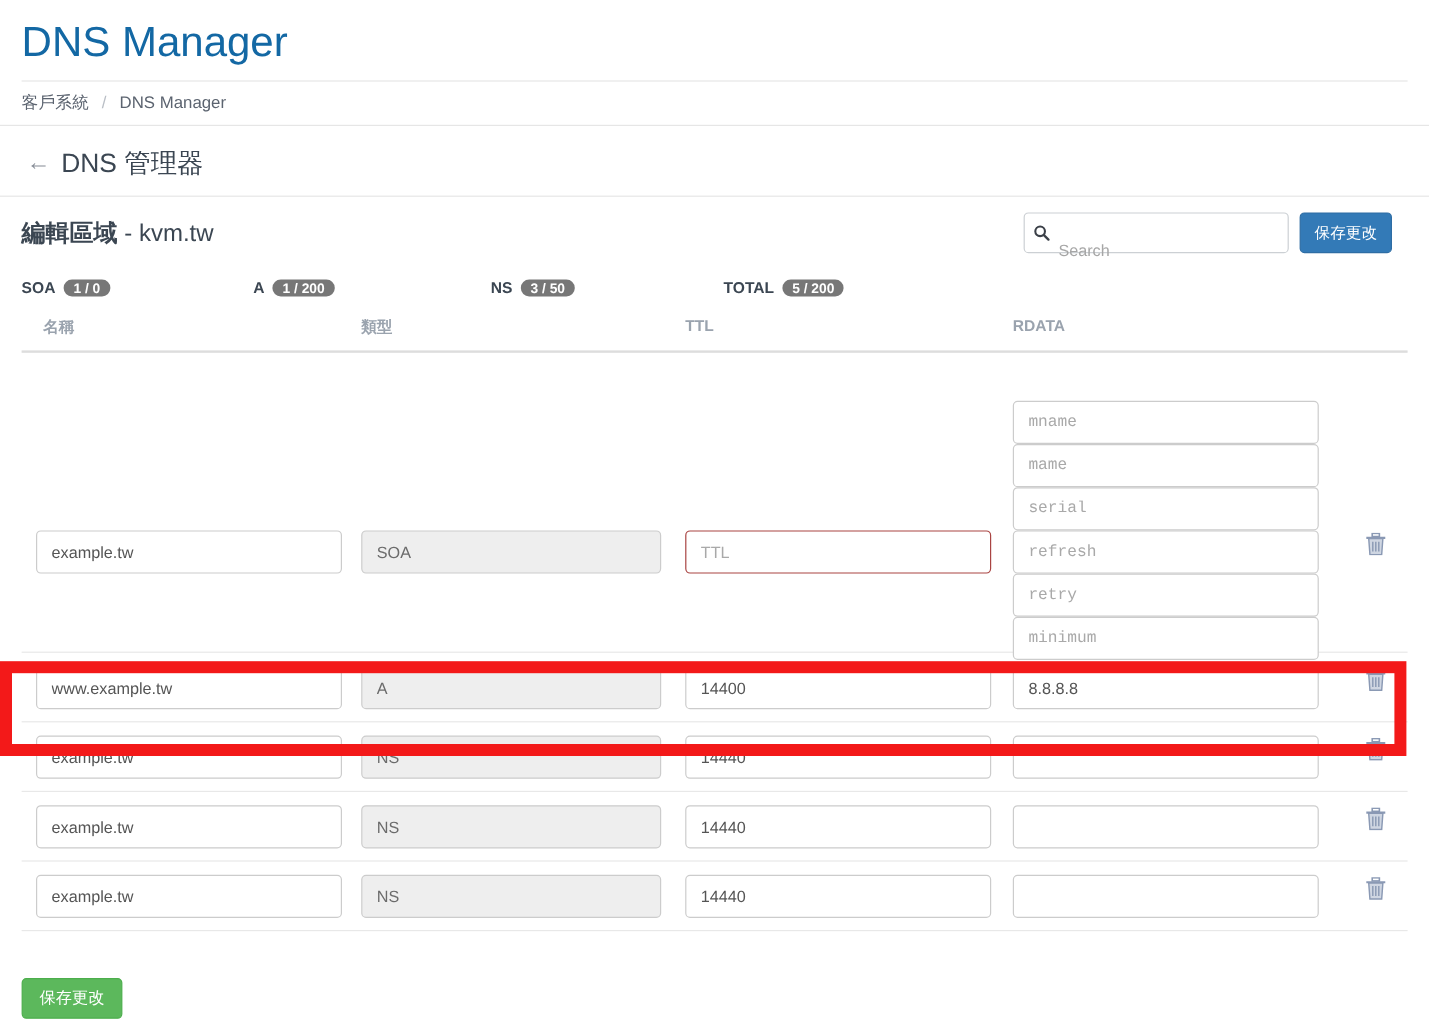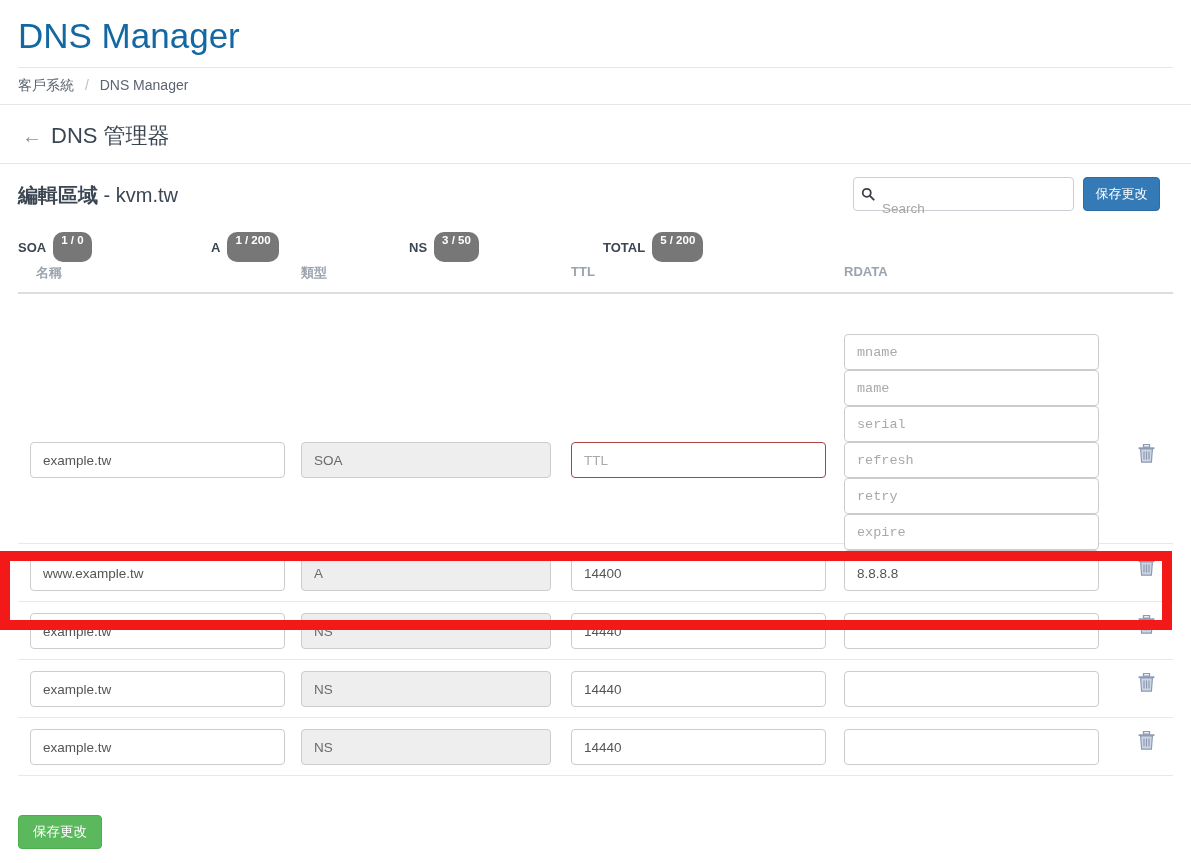--- a/index.html
+++ b/index.html
@@ -186,21 +186,21 @@
   .stat-soa   { left: 0px;   }
   .stat-a     { left: 193px; }
   .stat-ns    { left: 391px; }
   .stat-total { left: 585px; }
   .badge {
     background: #777777;
     color: #ffffff;
     border-radius: 10px;
     font-size: 11.5px;
     font-weight: 700;
-    padding: 3px 8px 16px 8px;
+    padding: 3px 8px 0 8px;
     line-height: 11px;
   }
 
   
   .table {
     position: absolute;
     left: 18px;
     top: 262px;
     width: 1155px;
   }
@@ -384,21 +384,20 @@
       </div>
       <div class="cell c-ttl" style="top:148px;">
         <input class="inp error" type="text" placeholder="TTL" style="">
       </div>
       <div class="cell c-rdata soa-rdata-stack" style="top:40px;">
         <input class="inp stacked" type="text" placeholder="mname" style="">
         <input class="inp stacked" type="text" placeholder="mame" style="">
         <input class="inp stacked" type="text" placeholder="serial" style="">
         <input class="inp stacked" type="text" placeholder="refresh" style="">
         <input class="inp stacked" type="text" placeholder="retry" style="">
-        <input class="inp stacked" type="text" placeholder="expire" style="">
         <input class="inp stacked" type="text" placeholder="minimum" style="">
       </div>
       <div class="cell c-del" style="top:150px;">
         <button class="trash-btn">
           <svg width="17" height="19" viewBox="0 0 17 19" aria-hidden="true">
             <rect x="5.5" y="0.5" width="6" height="2.6" fill="none" stroke="#8a99b4" stroke-width="1.3"></rect>
             <line x1="0.6" y1="4.2" x2="16.4" y2="4.2" stroke="#8a99b4" stroke-width="1.8"></line>
             <path d="M2.6 4.8 L3.6 18.2 L13.4 18.2 L14.4 4.8 Z" fill="#cfd6e2" stroke="#8a99b4" stroke-width="1.2"></path>
             <line x1="6" y1="7.4" x2="6" y2="15.6" stroke="#8a99b4" stroke-width="1.2"></line>
             <line x1="8.5" y1="7.4" x2="8.5" y2="15.6" stroke="#8a99b4" stroke-width="1.2"></line>

